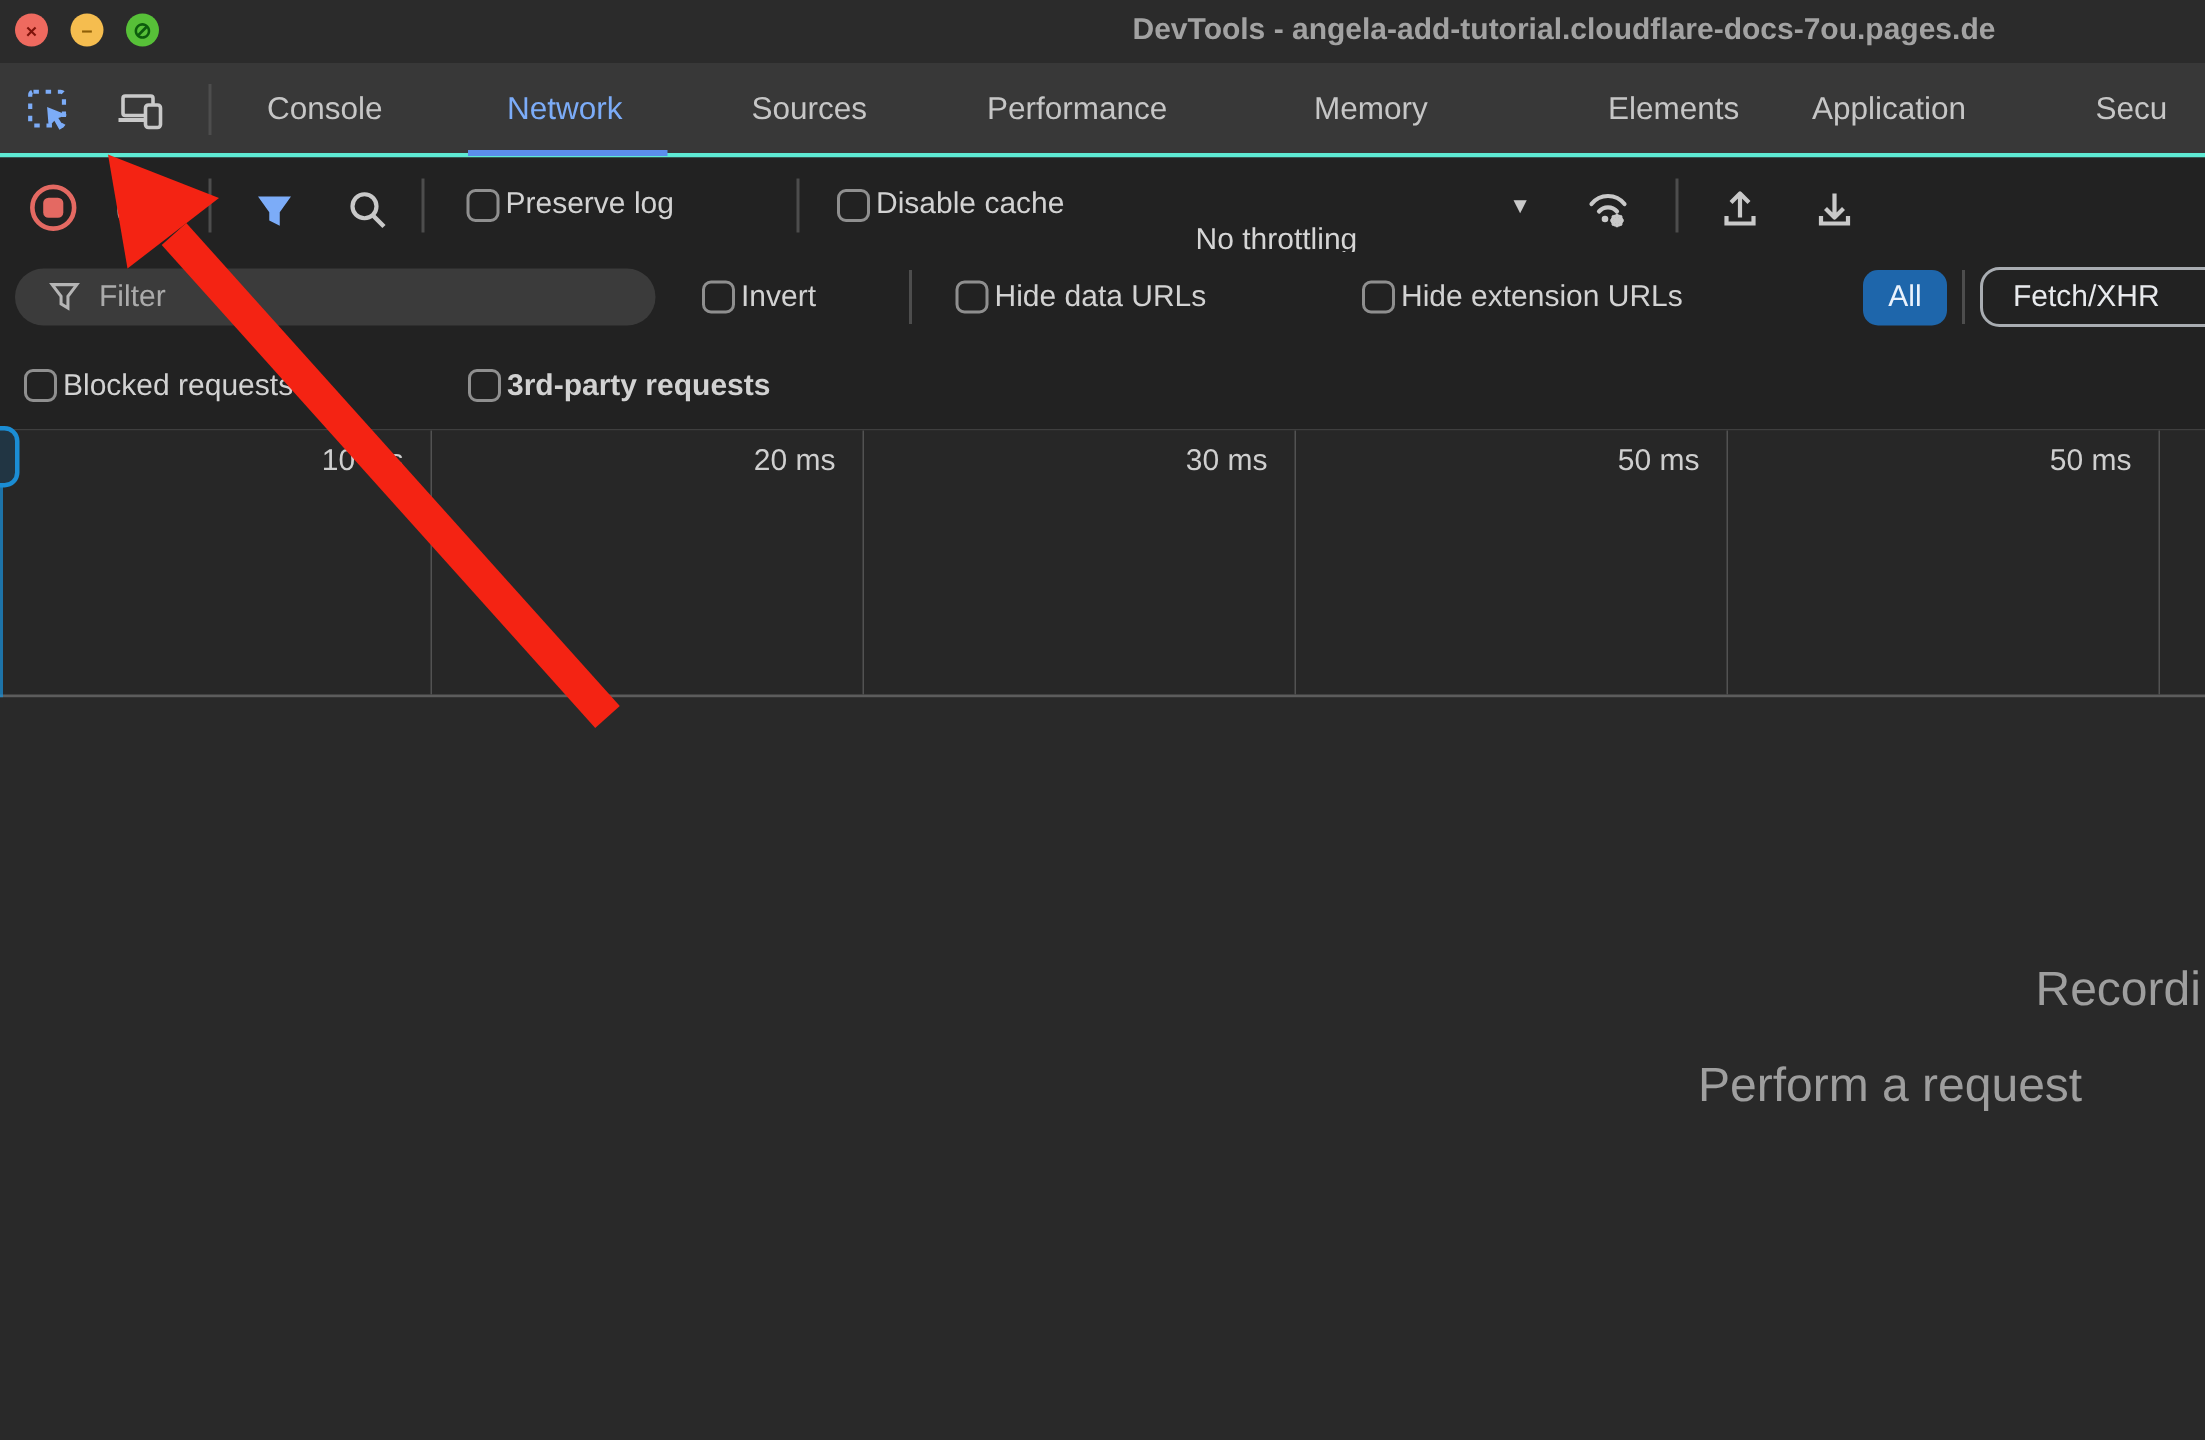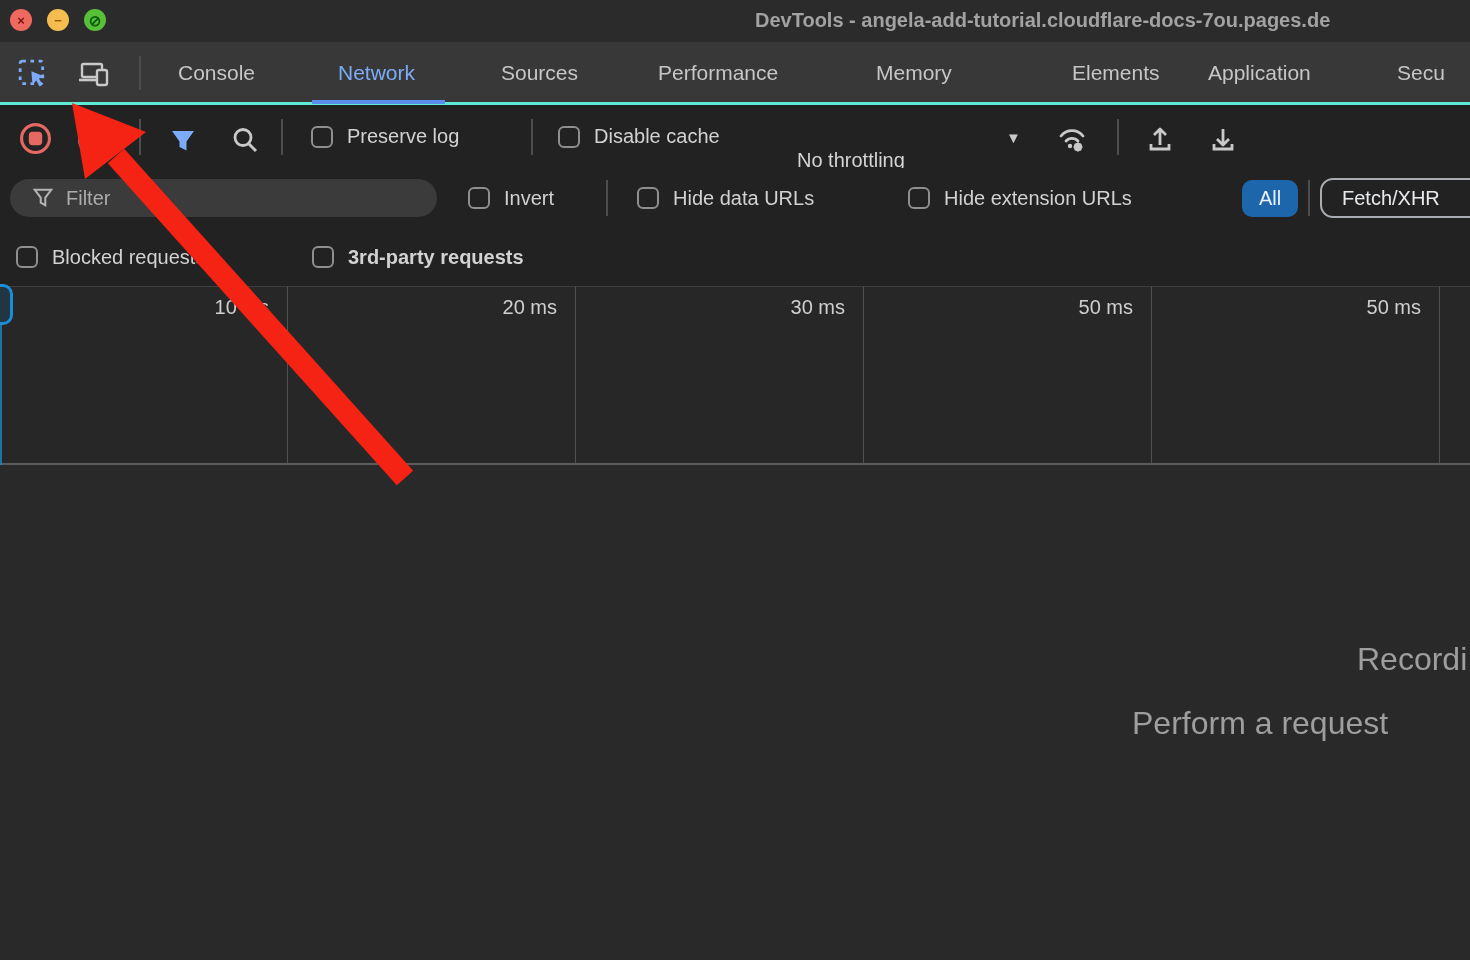--- a/index.html
+++ b/index.html
@@ -26,21 +26,21 @@
   .icon-btn { position:absolute; width:36px; height:36px; display:flex; align-items:center; justify-content:center; }
   .tab { position:absolute; top:0; height:62px; line-height:62px; font-size:21px; color:#c6c6c6; white-space:nowrap; }
   .tab.active { color:#7cacf8; }
   .tab-underline { position:absolute; left:312px; top:58px; width:133px; height:4px; background:#5b8eec; }
   .vsep { position:absolute; width:2px; background:#4d4d4d; }
   
   .toolbar { position:absolute; left:0; top:105px; width:1470px; height:63px; background:#222222; }
   .filterrow { position:absolute; left:0; top:168px; width:1470px; height:60px; background:#222222; }
   .checkrow { position:absolute; left:0; top:228px; width:1470px; height:59px; background:#222222;
         border-bottom:1px solid #3f3f3f; }
-  .check-group { position:absolute; top:0; height:100%; display:flex; align-items:center; gap:14px; }
+  .check-group { position:absolute; top:0; height:100%; display:flex; align-items:center; gap:4px; }
   .cb { width:22px; height:22px; border:2px solid #8f8f8f; border-radius:6px; background:transparent; flex:0 0 auto; }
   .cb-label { font-size:20px; color:#d2d2d2; white-space:nowrap; }
   .pill-input { position:absolute; left:10px; top:11px; width:427px; height:38px; border-radius:19px;
         background:#3b3b3b; display:flex; align-items:center; }
   .pill-input input { background:transparent; border:none; outline:none; color:#d8d8d8;
         font-size:20px; font-family:"Liberation Sans", sans-serif; width:330px; }
   .pill-input input::placeholder { color:#ababab; opacity:1; }
   .chip-all { position:absolute; left:1242px; top:12px; width:56px; height:37px; border-radius:10px;
         background:#1e66ab; color:#eaf2fc; font-size:20px; display:flex; align-items:center; justify-content:center; }
   .chip-fetch { position:absolute; left:1320px; top:10px; width:168px; height:40px; border-radius:13px;

